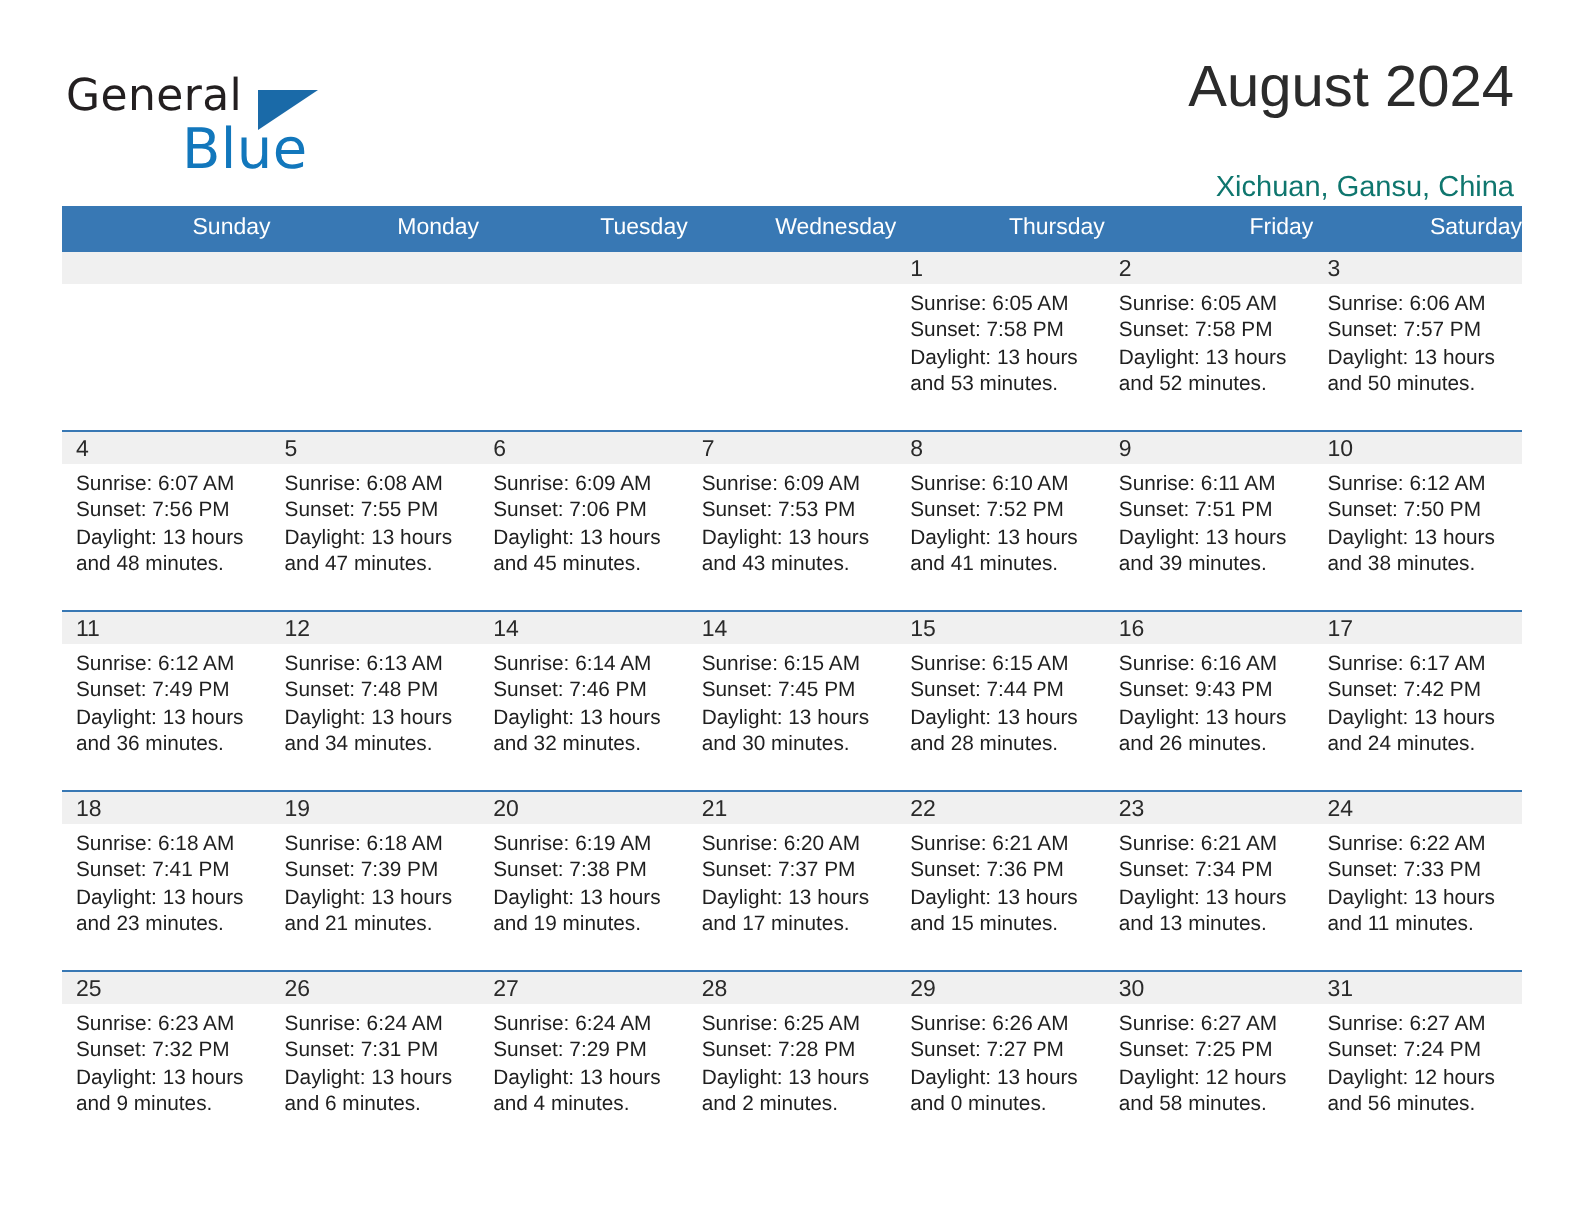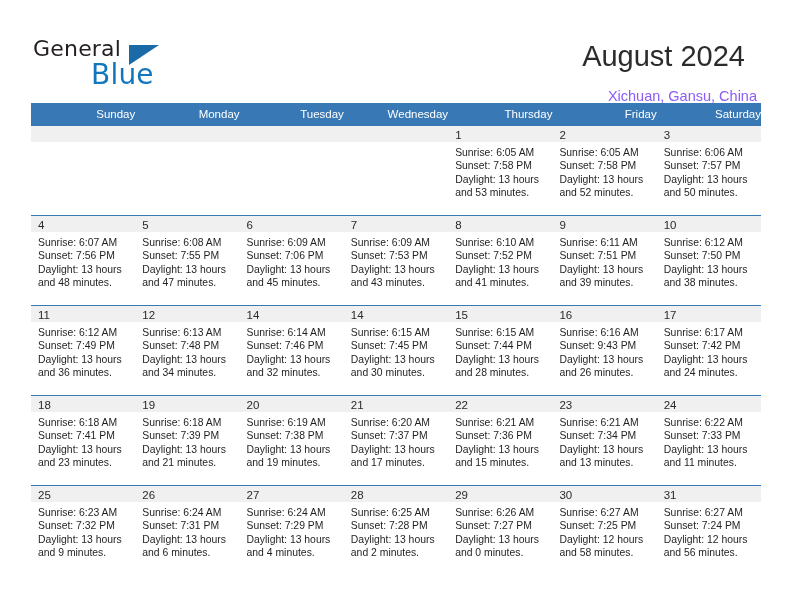--- a/index.html
+++ b/index.html
@@ -69,27 +69,27 @@
     right: 35px;
     top: 26px;
     text-align: right;
   }
   .cal-title {
     font-size: 29px;
     color: #2b2b2b;
     line-height: 36px;
     white-space: nowrap;
     font-weight: normal;
-    margin: 12px;
+    margin: 0;
   }
   .cal-subtitle {
     font-size: 14.5px;
-    color: #8b5cf6;
+    color: #0f766e;
     line-height: 20px;
-    margin-top: 7px;
+    margin-top: 22px;
     white-space: nowrap;
   }
 
   
   .calendar {
     position: absolute;
     left: 31px;
     top: 103px;
     width: 730px;
     border-collapse: collapse;

